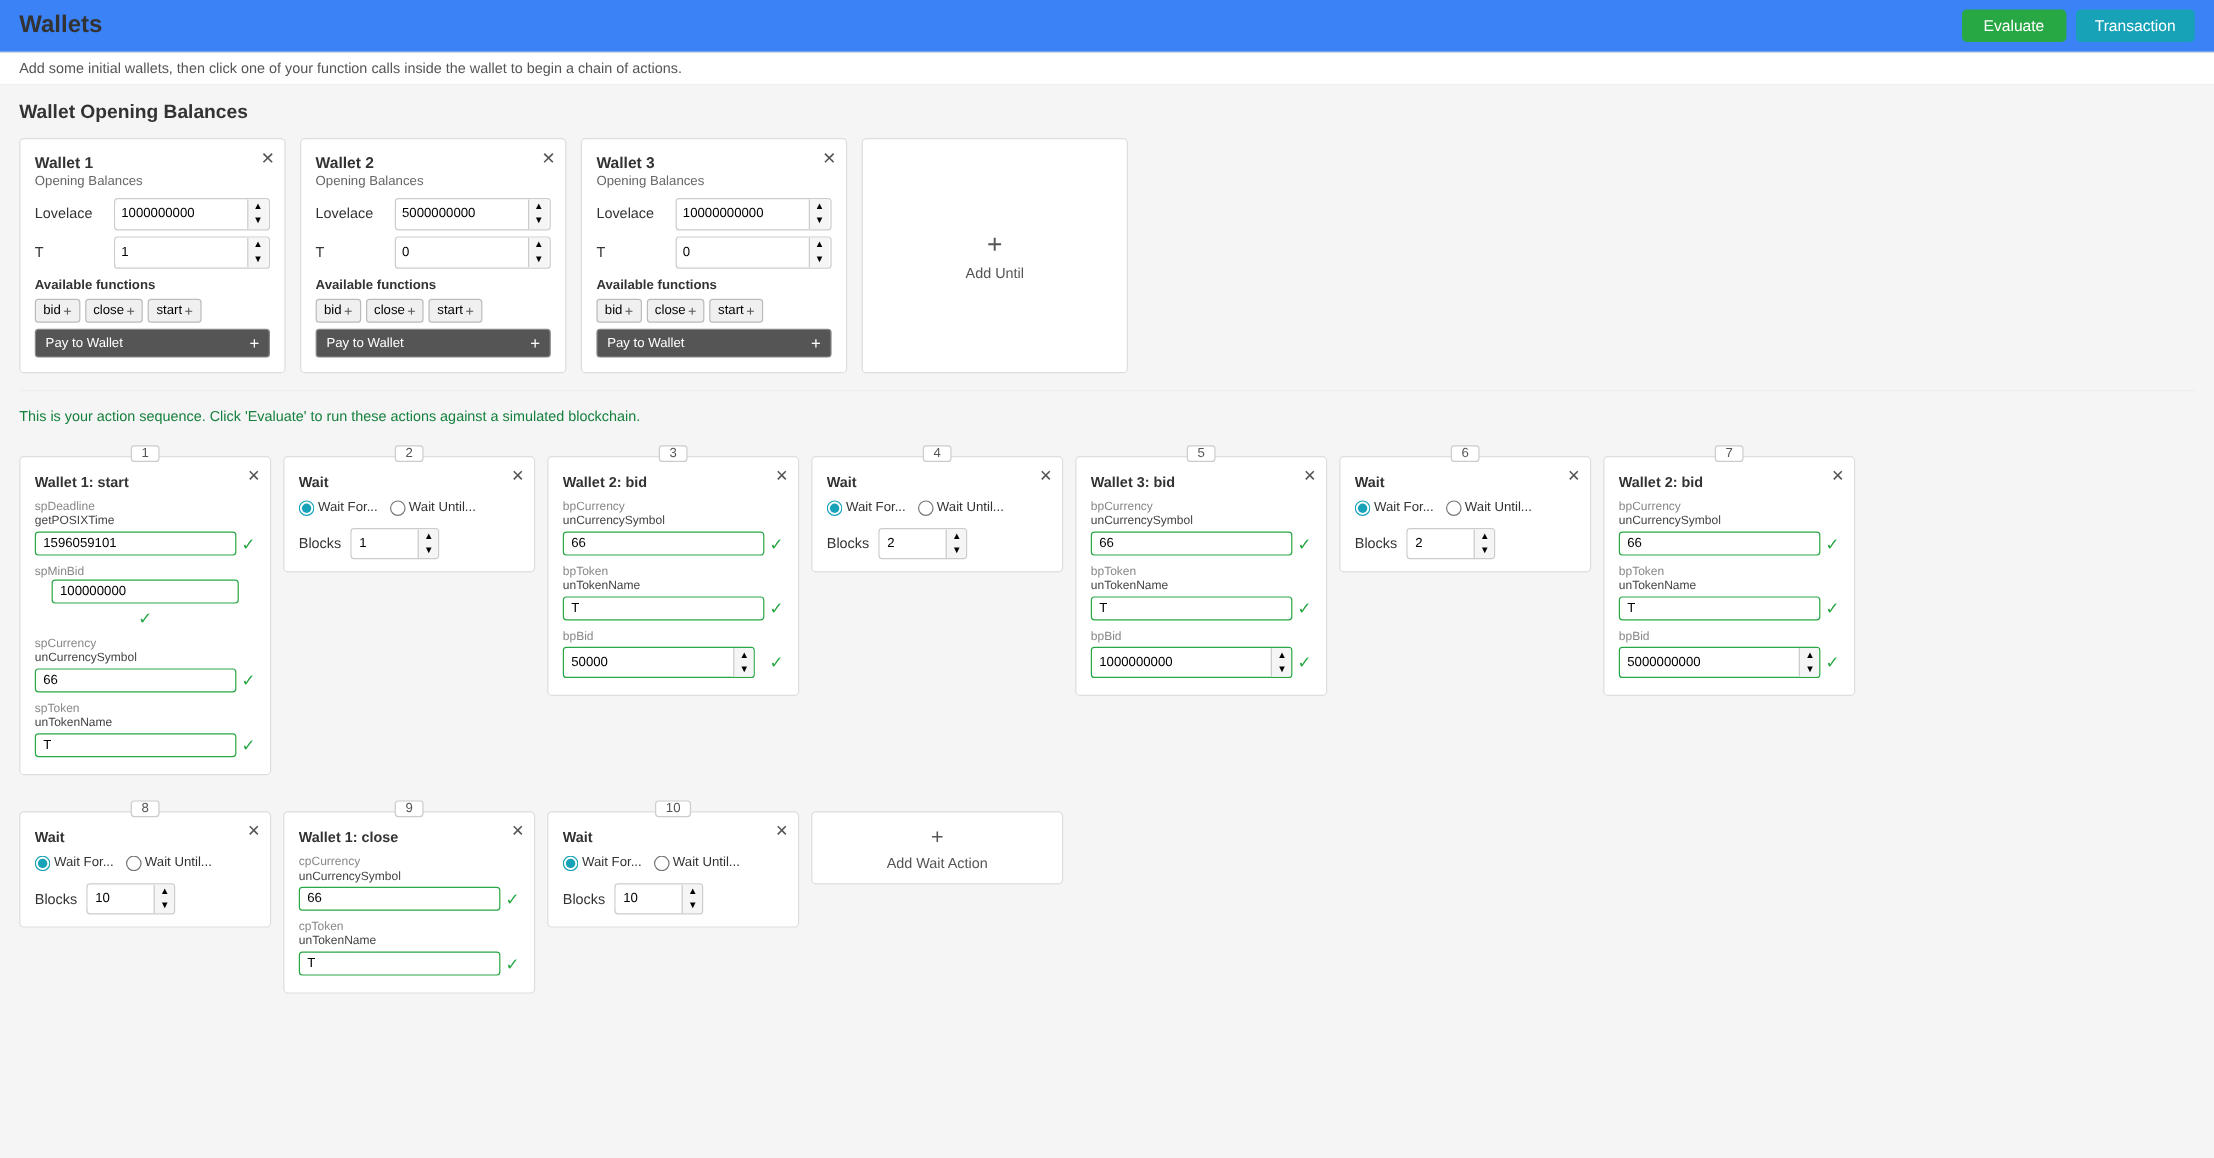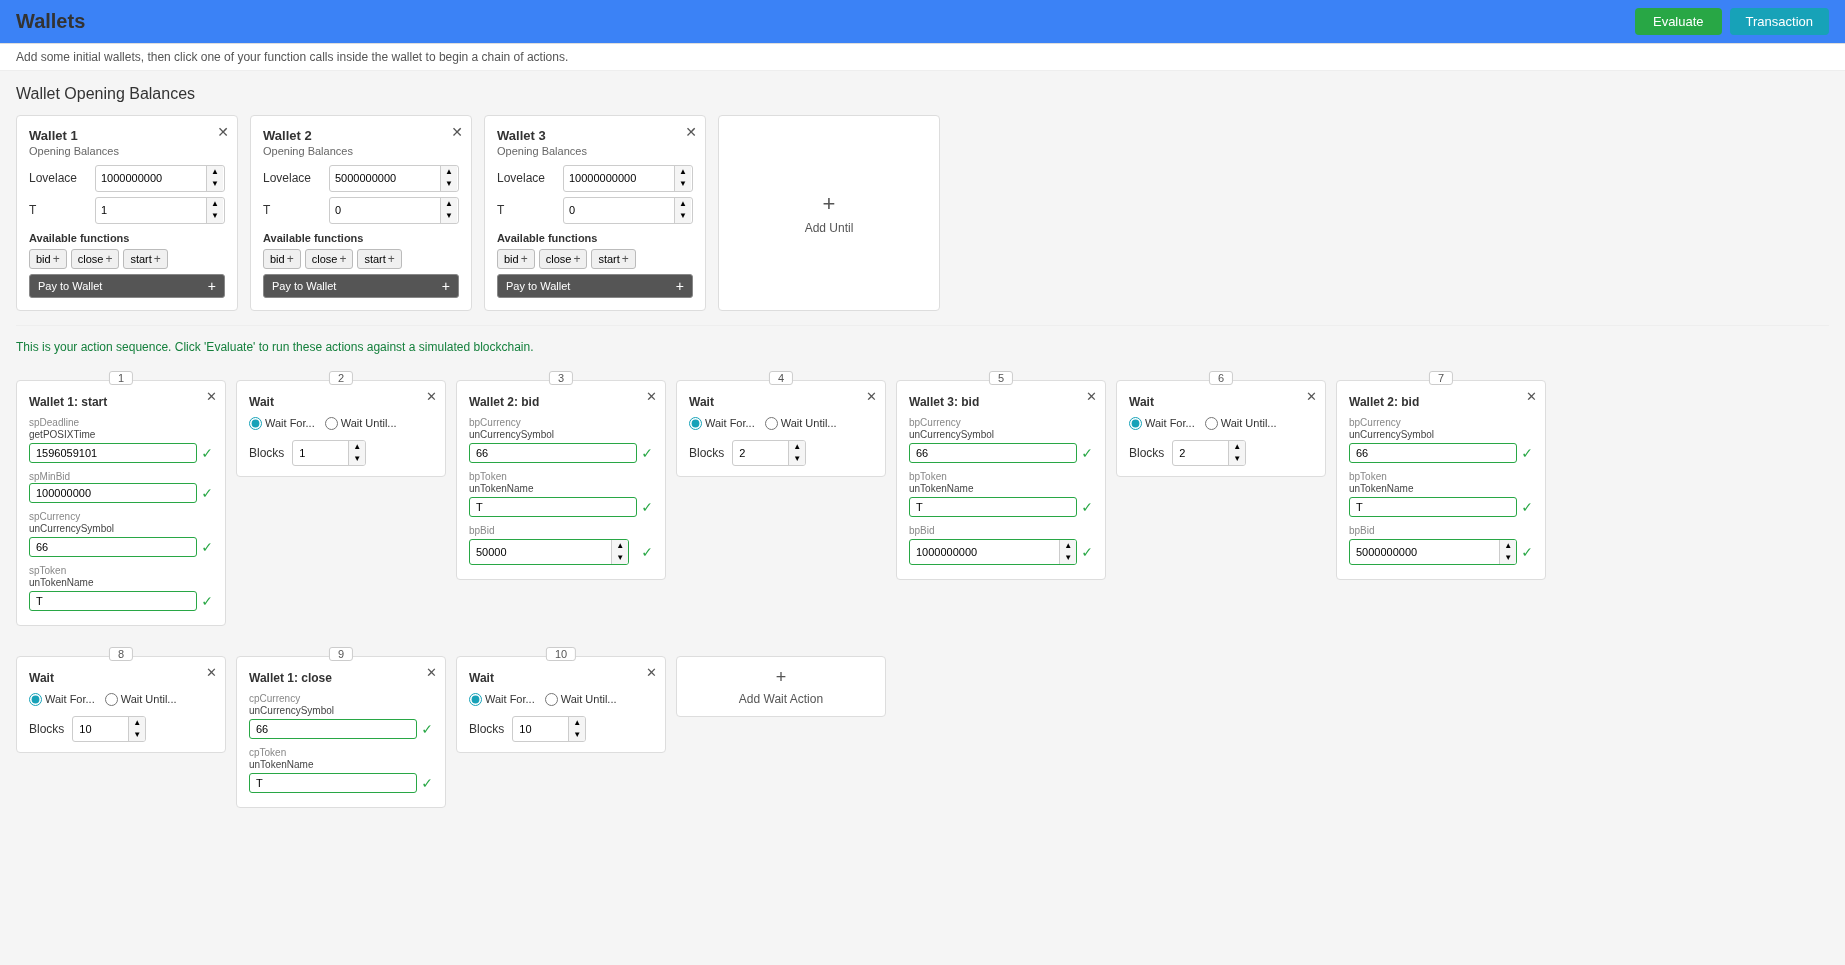--- a/index.html
+++ b/index.html
@@ -12,21 +12,21 @@
   <span style="font-size:20px;font-weight:700;">Wallets</span>
   <div style="display:flex;gap:8px;">
     <button style="background:#28a745;color:#fff;border:none;border-radius:4px;padding:6px 18px;cursor:pointer;font-size:13px;">Evaluate</button>
     <button style="background:#17a2b8;color:#fff;border:none;border-radius:4px;padding:0 16px;cursor:pointer;font-size:13px;">Transaction</button>
   </div>
 </div>
 
 <div style="padding:6px 16px;font-size:12px;color:#555;background:#fff;border-bottom:1px solid #eee;">Add some initial wallets, then click one of your function calls inside the wallet to begin a chain of actions.</div>
 
 <div style="padding:14px 16px;">
-  <div style="font-size:16px;font-weight:400;margin-bottom:12px;">Wallet Opening Balances</div>
+  <div style="font-size:16px;font-weight:700;margin-bottom:12px;">Wallet Opening Balances</div>
   <div style="display:flex;gap:12px;flex-wrap:wrap;">
 
     <div style="background:#fff;border:1px solid #ddd;border-radius:4px;padding:12px;width:222px;position:relative;">
       <button style="position:absolute;top:8px;right:8px;cursor:pointer;font-size:14px;color:#555;background:none;border:none;">✕</button>
       <div style="font-size:13px;font-weight:700;margin-bottom:2px;">Wallet 1</div>
       <div style="font-size:11px;color:#666;margin-bottom:8px;">Opening Balances</div>
       <div style="display:flex;align-items:center;justify-content:space-between;margin-bottom:5px;">
         <span style="font-size:12px;">Lovelace</span>
         <div style="display:flex;align-items:center;border:1px solid #ccc;border-radius:3px;overflow:hidden;width:130px;">
           <input type="text" value="1000000000" style="border: none; outline: none; width: 110px; padding: 2px 5px; font-size: 11px;">
@@ -149,21 +149,21 @@
       <div style="position:absolute;top:-10px;left:50%;transform:translateX(-50%);background:#fff;border:1px solid #ccc;border-radius:3px;padding:0 8px;font-size:11px;color:#555;">1</div>
       <button style="position:absolute;top:8px;right:8px;cursor:pointer;font-size:13px;color:#555;background:none;border:none;">✕</button>
       <div style="font-size:12px;font-weight:700;margin-bottom:8px;margin-top:4px;">Wallet 1: start</div>
       <div style="font-size:10px;color:#888;margin-bottom:1px;">spDeadline</div>
       <div style="font-size:10px;color:#444;margin-bottom:3px;">getPOSIXTime</div>
       <div style="display:flex;align-items:center;gap:4px;margin-bottom:8px;">
         <input type="text" value="1596059101" style="flex: 1 1 0%; border: 1px solid rgb(40, 167, 69); border-radius: 3px; padding: 3px 6px; font-size: 11px; outline: none;">
         <span style="color:#28a745;font-size:14px;">✓</span>
       </div>
       <div style="font-size:10px;color:#888;margin-bottom:1px;">spMinBid</div>
-      <div style="display:flex;align-items:center;gap:4px;margin-bottom:8px;">
+      <div style="display:flex;align-items:center;gap:4px;margin-bottom:8px;flex-direction:column;">
         <input type="text" value="100000000" style="flex: 1 1 0%; border: 1px solid rgb(40, 167, 69); border-radius: 3px; padding: 3px 6px; font-size: 11px; outline: none;">
         <span style="color:#28a745;font-size:14px;">✓</span>
       </div>
       <div style="font-size:10px;color:#888;margin-bottom:1px;">spCurrency</div>
       <div style="font-size:10px;color:#444;margin-bottom:3px;">unCurrencySymbol</div>
       <div style="display:flex;align-items:center;gap:4px;margin-bottom:8px;">
         <input type="text" value="66" style="flex: 1 1 0%; border: 1px solid rgb(40, 167, 69); border-radius: 3px; padding: 3px 6px; font-size: 11px; outline: none;">
         <span style="color:#28a745;font-size:14px;">✓</span>
       </div>
       <div style="font-size:10px;color:#888;margin-bottom:1px;">spToken</div>

